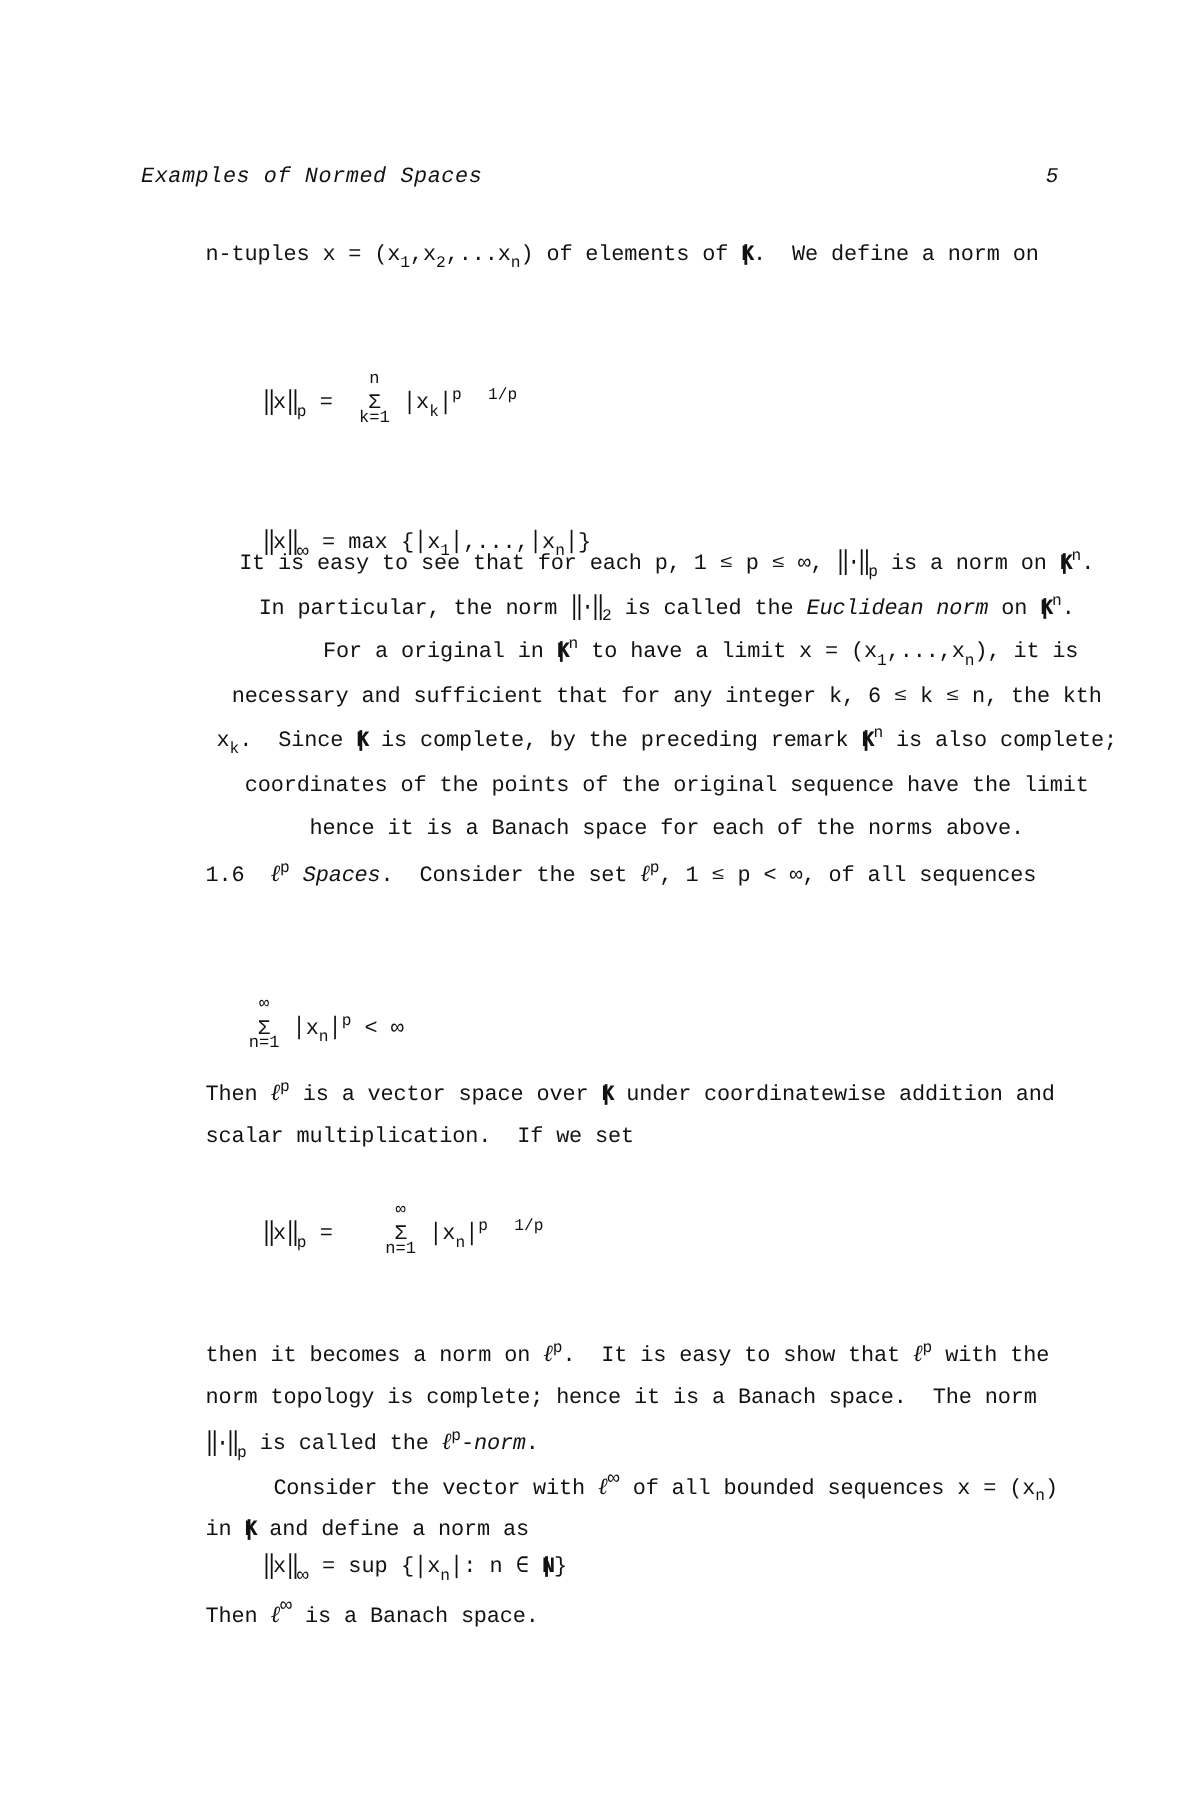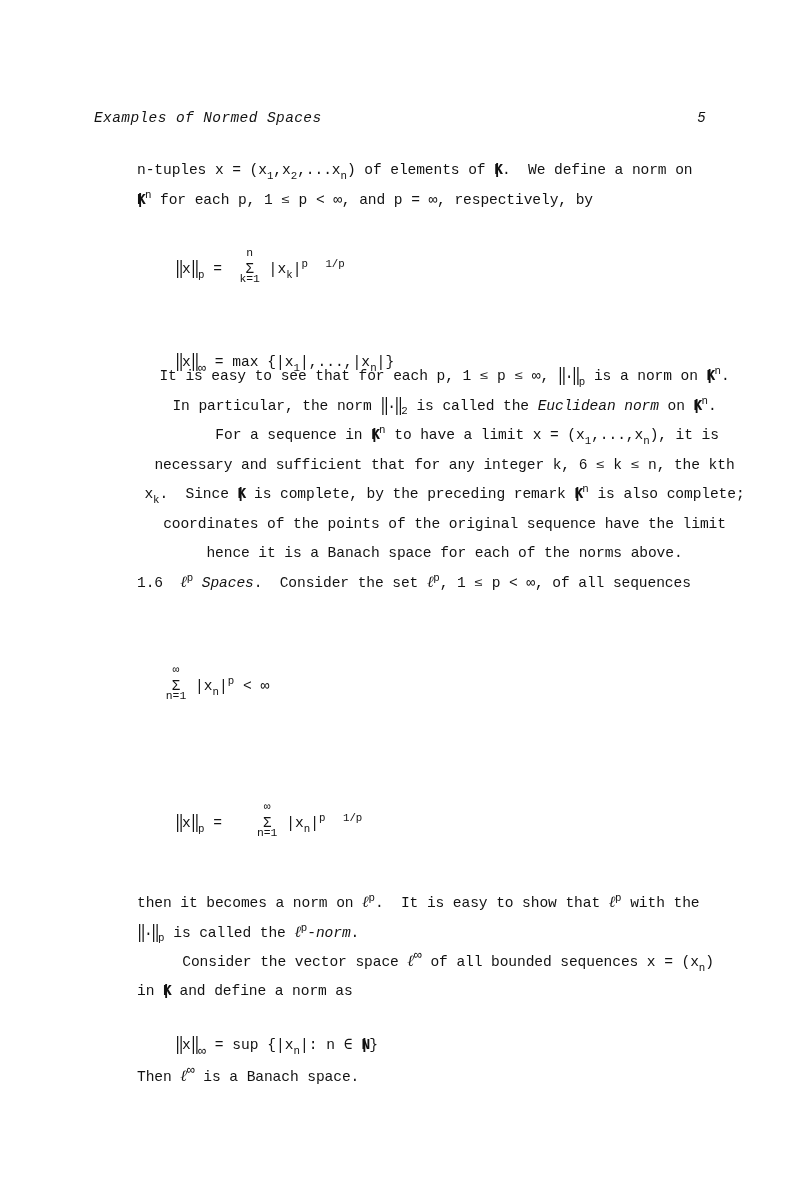--- a/index.html
+++ b/index.html
@@ -143,70 +143,74 @@
 
   <div class="runhead">
     <span class="title">Examples of Normed Spaces</span>
     <span class="folio">5</span>
   </div>
 
   <div class="body">
 
     <div class="para">
       <span class="line"><span>n-tuples x = (x</span><span class="sub">1</span><span>,x</span><span class="sub">2</span><span>,...x</span><span class="sub">n</span><span>) of elements of </span><span class="bb">K</span><span>.  We define a norm on</span></span>
-      <span class="line"><span class="bb">K</span><span class="sup">n</span><span> for each p, 1 </span><span class="leq">≤</span><span> p &lt; ∞, and p = ∞, respectively, by</span></span>
     </div>
 
   </div>
 
   <div class="display" style="left:140px; top:243px;">
     <span class="norm">‖</span><span>x</span><span class="norm">‖</span><span class="sub">p</span><span> = </span><span class="bigop"><span class="lim-top">n</span><span class="op">Σ</span><span class="lim-bot">k=1</span></span><span class="vbar">|</span><span>x</span><span class="sub">k</span><span class="vbar">|</span><span class="sup">p</span><span>&nbsp;&nbsp;</span><span class="sup">1/p</span>
   </div>
 
   <div class="display" style="left:140px; top:336px;">
     <span class="norm">‖</span><span>x</span><span class="norm">‖</span><span class="sub inf">∞</span><span> = max {</span><span class="vbar">|</span><span>x</span><span class="sub">1</span><span class="vbar">|</span><span>,...,</span><span class="vbar">|</span><span>x</span><span class="sub">n</span><span class="vbar">|</span><span>}</span>
   </div>
 
   <div class="body" style="top:362px;text-align:center;">
     <span class="line"><span>It is easy to see that for each p, 1 </span><span class="leq">≤</span><span> p </span><span class="leq">≤</span><span> ∞, </span><span class="norm">‖·‖</span><span class="sub">p</span><span> is a norm on </span><span class="bb">K</span><span class="sup">n</span><span>.</span></span>
 
     <span class="line"><span>In particular, the norm </span><span class="norm">‖·‖</span><span class="sub">2</span><span> is called the </span><span class="ital">Euclidean norm</span><span> on </span><span class="bb">K</span><span class="sup">n</span><span>.</span></span>
 
-    <span class="line"><span class="indent"></span><span>For a sequence in </span><span class="bb">K</span><span class="sup">n</span><span> to have a limit x = (x</span><span class="sub">1</span><span>,...,x</span><span class="sub">n</span><span>), it is</span></span>
+    <span class="line"><span class="indent"></span><span>For a original in </span><span class="bb">K</span><span class="sup">n</span><span> to have a limit x = (x</span><span class="sub">1</span><span>,...,x</span><span class="sub">n</span><span>), it is</span></span>
 
     <span class="line"><span>necessary and sufficient that for any integer k, 6 </span><span class="leq">≤</span><span> k </span><span class="leq">≤</span><span> n, the kth</span></span>
 
     <span class="line"><span>x</span><span class="sub">k</span><span>.  Since </span><span class="bb">K</span><span> is complete, by the preceding remark </span><span class="bb">K</span><span class="sup">n</span><span> is also complete;</span></span>
 
     <span class="line">coordinates of the points of the original sequence have the limit</span>
 
     <span class="line">hence it is a Banach space for each of the norms above.</span>
   </div>
 
   <div class="body" style="top:568px;">
     <span class="line"><span>1.6  </span><span class="ell">ℓ</span><span class="sup">p</span><span class="ital"> Spaces</span><span>.  Consider the set </span><span class="ell">ℓ</span><span class="sup">p</span><span>, 1 </span><span class="leq">≤</span><span> p &lt; ∞, of all sequences</span></span>
 
   </div>
 
   <div class="display" style="left:122px; top:662px;">
     <span class="bigop"><span class="lim-top">∞</span><span class="op">Σ</span><span class="lim-bot">n=1</span></span><span class="vbar">|</span><span>x</span><span class="sub">n</span><span class="vbar">|</span><span class="sup">p</span><span> &lt; ∞</span>
   </div>
 
+  <div class="body" style="top:714px;">
+    <span class="line"><span>Then </span><span class="ell">ℓ</span><span class="sup">p</span><span> is a vector space over </span><span class="bb">K</span><span> under coordinatewise addition and</span></span>
+    <span class="line">scalar multiplication.  If we set</span>
+  </div>
 
   <div class="display" style="left:140px; top:797px;">
     <span class="norm">‖</span><span>x</span><span class="norm">‖</span><span class="sub">p</span><span> = </span><span>&nbsp;&nbsp;</span><span class="bigop"><span class="lim-top">∞</span><span class="op">Σ</span><span class="lim-bot">n=1</span></span><span class="vbar">|</span><span>x</span><span class="sub">n</span><span class="vbar">|</span><span class="sup">p</span><span>&nbsp;&nbsp;</span><span class="sup">1/p</span>
   </div>
 
   <div class="body" style="top:888px;">
     <span class="line"><span>then it becomes a norm on </span><span class="ell">ℓ</span><span class="sup">p</span><span>.  It is easy to show that </span><span class="ell">ℓ</span><span class="sup">p</span><span> with the</span></span>
 
+    <span class="line">norm topology is complete; hence it is a Banach space.  The norm</span>
 
     <span class="line"><span class="norm">‖·‖</span><span class="sub">p</span><span> is called the </span><span class="ell">ℓ</span><span class="sup">p</span><span>-</span><span class="ital">norm</span><span>.</span></span>
 
-    <span class="line"><span class="indent"></span><span>Consider the vector space </span><span class="ell">ℓ</span><span class="sup inf">∞</span><span> of all bounded sequences x = (x</span><span class="sub">n</span><span>)</span></span>
+    <span class="line"><span class="indent"></span><span>Consider the vector with </span><span class="ell">ℓ</span><span class="sup inf">∞</span><span> of all bounded sequences x = (x</span><span class="sub">n</span><span>)</span></span>
 
     <span class="line"><span>in </span><span class="bb">K</span><span> and define a norm as</span></span>
   </div>
 
   <div class="display" style="left:140px; top:1019px;">
     <span class="norm">‖</span><span>x</span><span class="norm">‖</span><span class="sub inf">∞</span><span> = sup {</span><span class="vbar">|</span><span>x</span><span class="sub">n</span><span class="vbar">|</span><span>: n ∈ </span><span class="bb">N</span><span>}</span>
   </div>
 
   <div class="body" style="top:1062px;">
     <span class="line"><span>Then </span><span class="ell">ℓ</span><span class="sup inf">∞</span><span> is a Banach space.</span></span>

